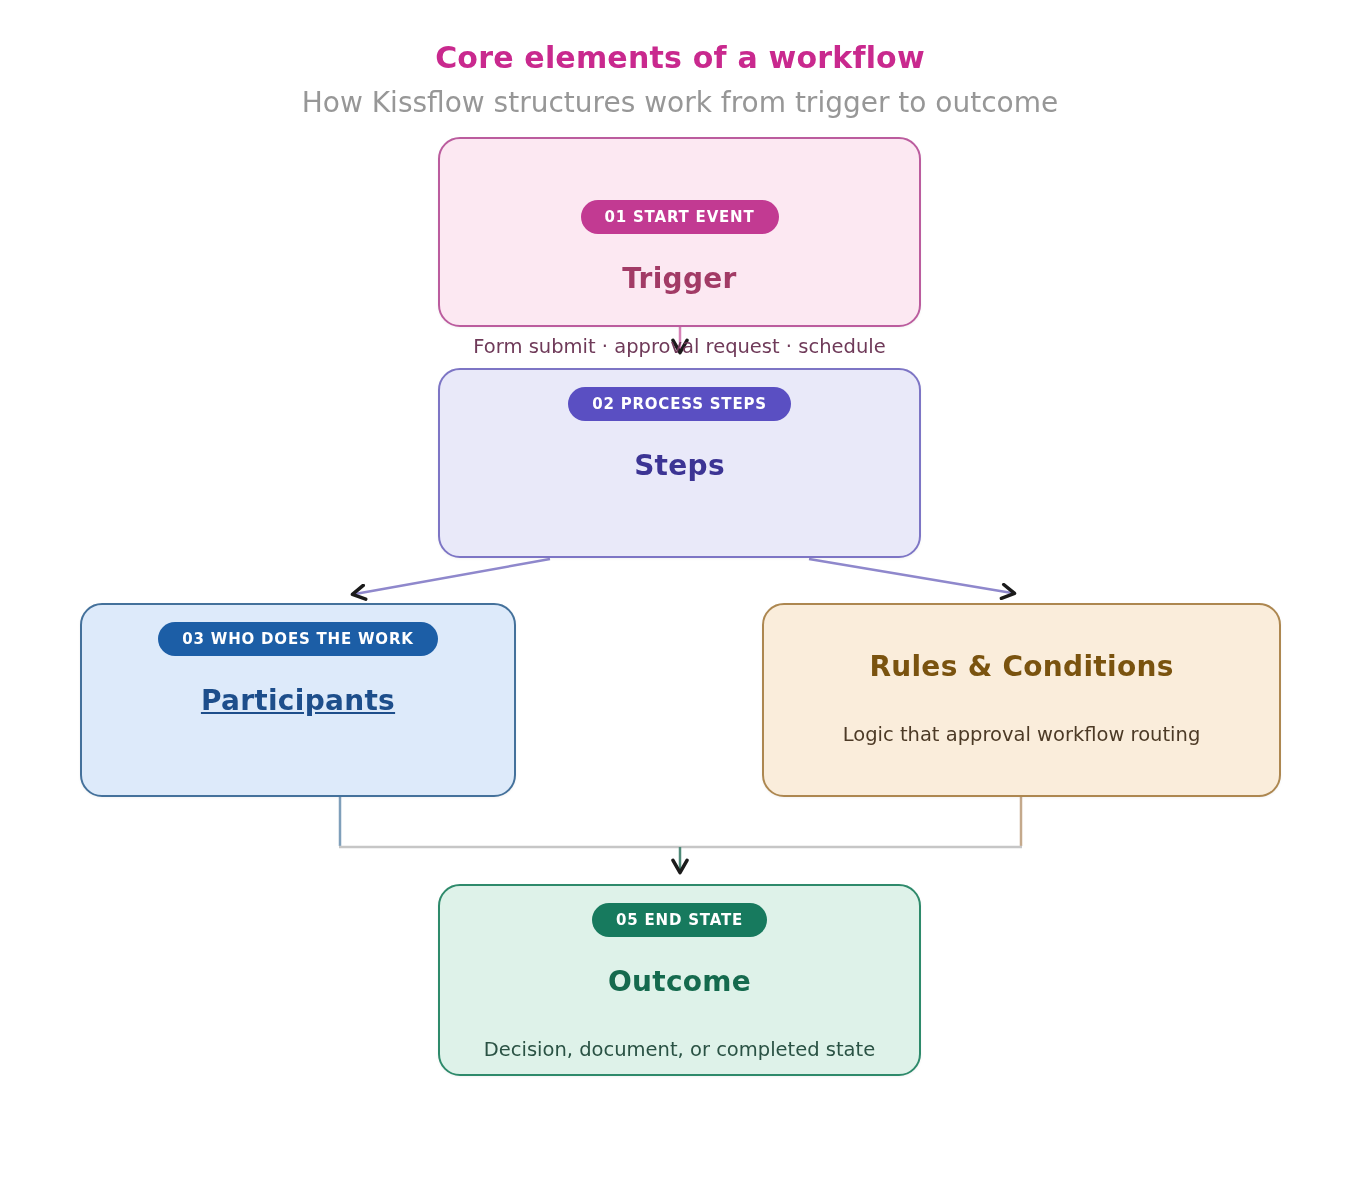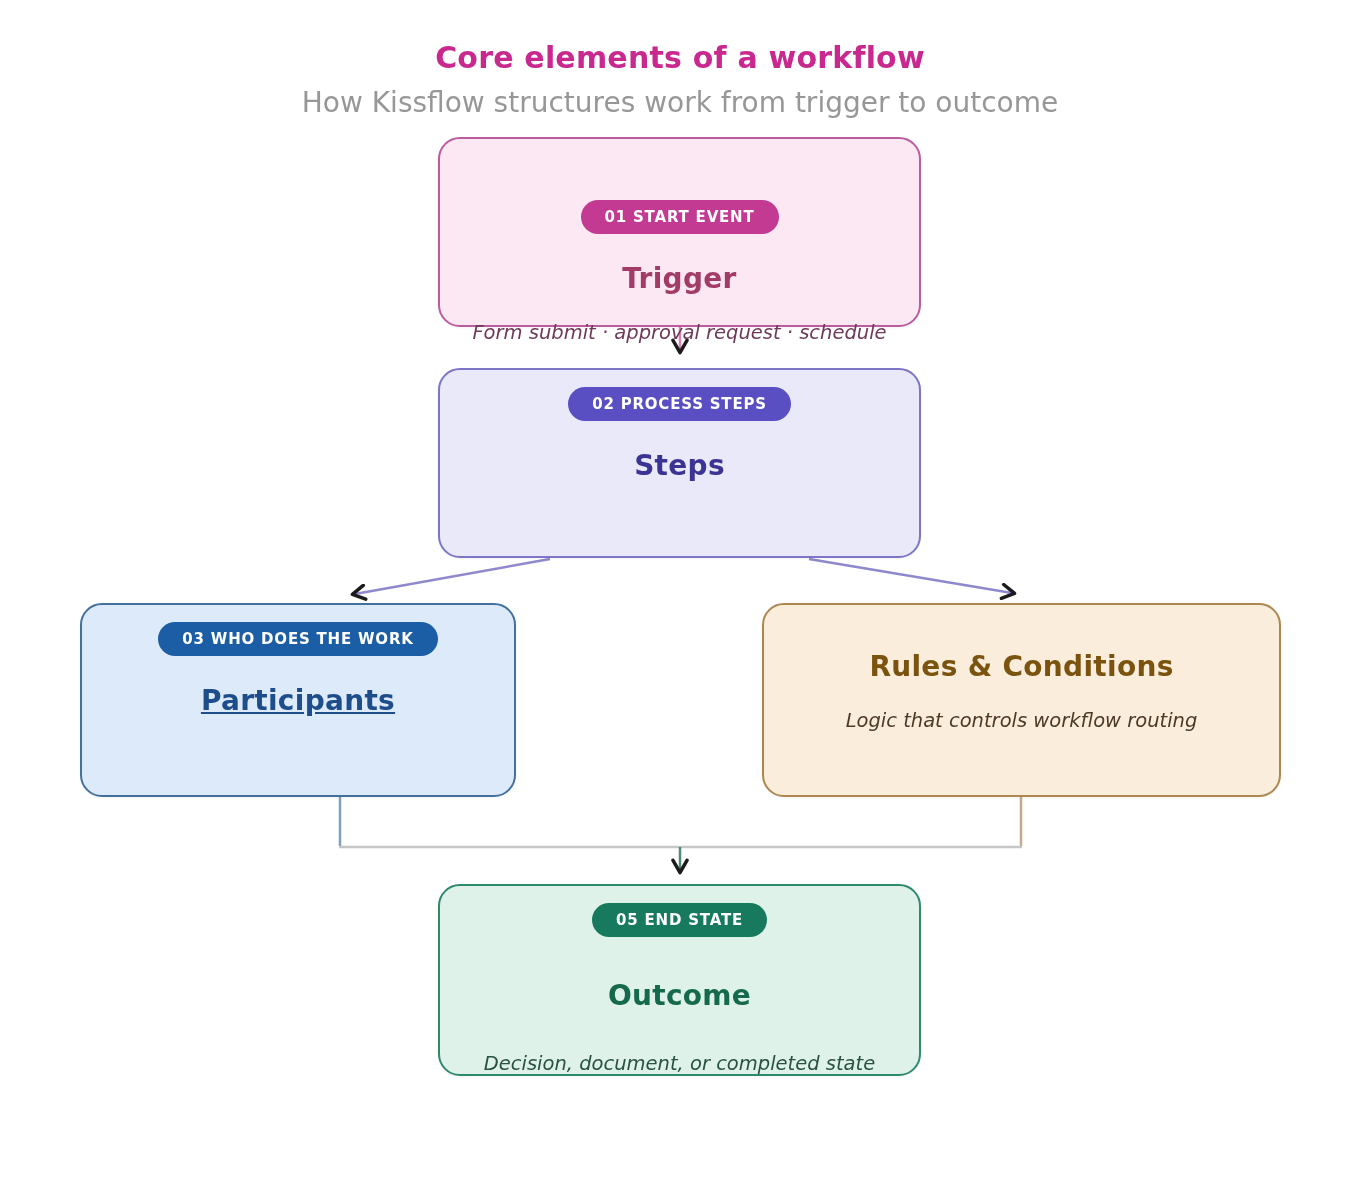--- a/index.html
+++ b/index.html
@@ -72,24 +72,23 @@
     border-radius: 20px;
     white-space: nowrap;
   }
   .card-title {
     margin-top: 28px;
     font-size: 28px;
     font-weight: 700;
     letter-spacing: 0.3px;
   }
   .card-desc {
-    margin-top: 26px;
+    margin-top: 40px;
     font-size: 19.5px;
     white-space: nowrap;
-    font-style: italic;
   }
 
   .card-trigger {
     left: 438px; top: 137px; width: 483px; height: 190px;
     background: #fce8f2; border-color: #bb5c9e;
   }
   .card-trigger .badge { background: #c23a92; margin-top: 44px; }
   .card-trigger .card-title { color: #a23b66; }
   .card-trigger .card-desc { color: #6f3a59; }
 
@@ -112,21 +111,21 @@
   .card-decision {
     left: 762px; top: 603px; width: 519px; height: 194px;
     background: #faeddb; border-color: #ad8750;
   }
   .card-decision .badge { background: #80570f; }
   .card-decision .card-title { color: #7a530f; }
   .card-decision .card-desc { color: #4c3a26; }
 
   .card-outcome {
     left: 438px; top: 884px; width: 483px; height: 192px;
-    background: #def2e9; border-color: #2e8a6b; gap: 14px;
+    background: #def2e9; border-color: #2e8a6b;
   }
   .card-outcome .badge { background: #177a5e; }
   .card-outcome .card-title { color: #156a4e; }
   .card-outcome .card-desc { color: #2a5244; }
 </style>
 </head>
 <body>
 
 <div class="canvas">
 
@@ -159,21 +158,21 @@
     <div class="card-title">Steps</div>
   </div>
 
   <div class="card card-participants">
     <span class="badge">03 WHO DOES THE WORK</span>
     <div class="card-title">Participants</div>
   </div>
 
   <div class="card card-decision">
     <div class="card-title">Rules &amp; Conditions</div>
-    <div class="card-desc">Logic that controls workflow routing</div>
+    <div class="card-desc">Logic that approval workflow routing</div>
   </div>
 
   <div class="card card-outcome">
     <span class="badge">05 END STATE</span>
     <div class="card-title">Outcome</div>
     <div class="card-desc">Decision, document, or completed state</div>
   </div>
 
 </div>
 

